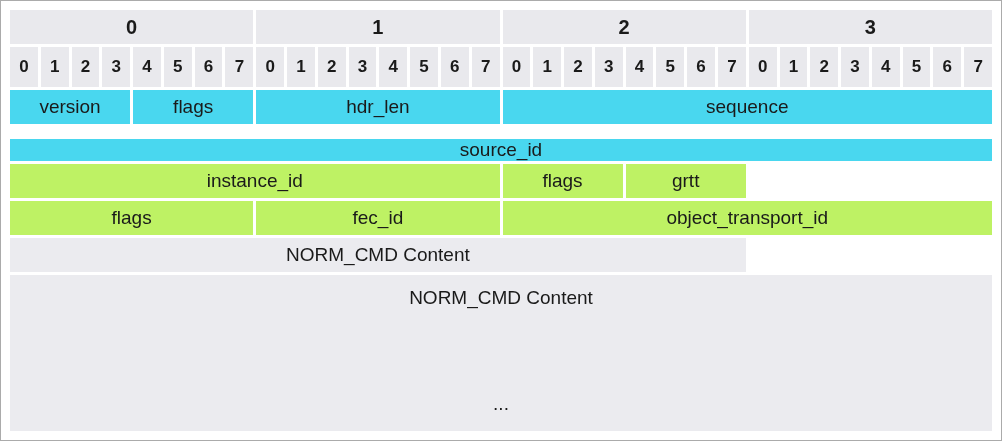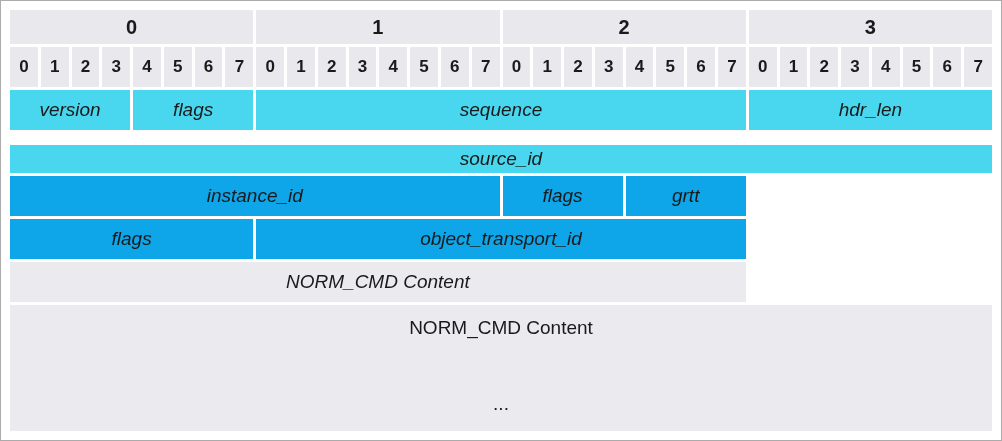--- a/index.html
+++ b/index.html
@@ -52,34 +52,33 @@
     display: flex;
     align-items: center;
     justify-content: center;
     font-weight: 700;
     font-size: 17px;
   }
   .field-row {
     display: grid;
     grid-template-columns: repeat(32, 1fr);
     gap: 3px;
-    height: 40px;
+    height: 34px;
     flex: 0 0 auto;
-    font-style: italic;
   }
   .cell {
     display: flex;
     align-items: center;
     justify-content: center;
     font-size: 19px;
     white-space: nowrap;
     overflow: hidden;
   }
   .dark  { background: #49d7ef; }
-  .light { background: #0ea5e9; }
+  .light { background: #bef264; }
   .gray  { background: #ebebef; }
   .content-area {
     flex: 1 1 auto;
     background: #ebebef;
     display: flex;
     flex-direction: column;
     align-items: center;
     justify-content: space-between;
     padding: 12px 0 16px 0;
     box-sizing: border-box;
@@ -135,36 +134,37 @@
       <div class="bit-cell">3</div>
       <div class="bit-cell">4</div>
       <div class="bit-cell">5</div>
       <div class="bit-cell">6</div>
       <div class="bit-cell">7</div>
     </div>
 
     <div class="field-row">
       <div class="cell dark span4">version</div>
       <div class="cell dark span4">flags</div>
+      <div class="cell dark span8">hdr_len</div>
       <div class="cell dark span16">sequence</div>
-      <div class="cell dark span8">hdr_len</div>
     </div>
 
     <div class="field-row">
       <div class="cell dark span32">source_id</div>
     </div>
 
     <div class="field-row">
       <div class="cell light span16">instance_id</div>
       <div class="cell light span4">flags</div>
       <div class="cell light span4">grtt</div>
     </div>
 
     <div class="field-row">
       <div class="cell light span8">flags</div>
+      <div class="cell light span8">fec_id</div>
       <div class="cell light span16">object_transport_id</div>
     </div>
 
     <div class="field-row">
       <div class="cell gray span24">NORM_CMD Content</div>
     </div>
 
     <div class="content-area">
       <div>NORM_CMD Content</div>
       <div>...</div>

